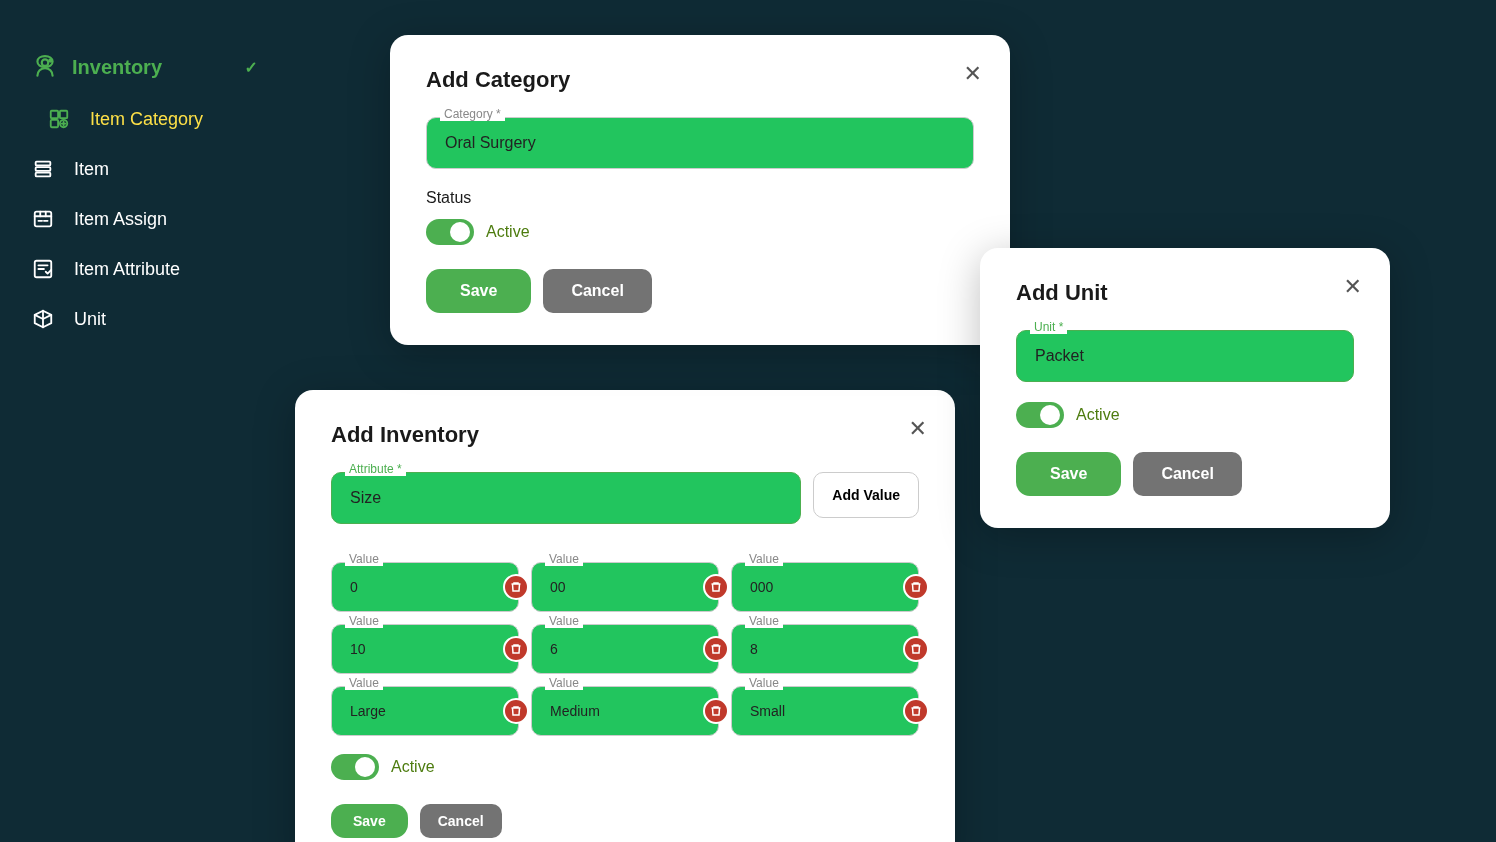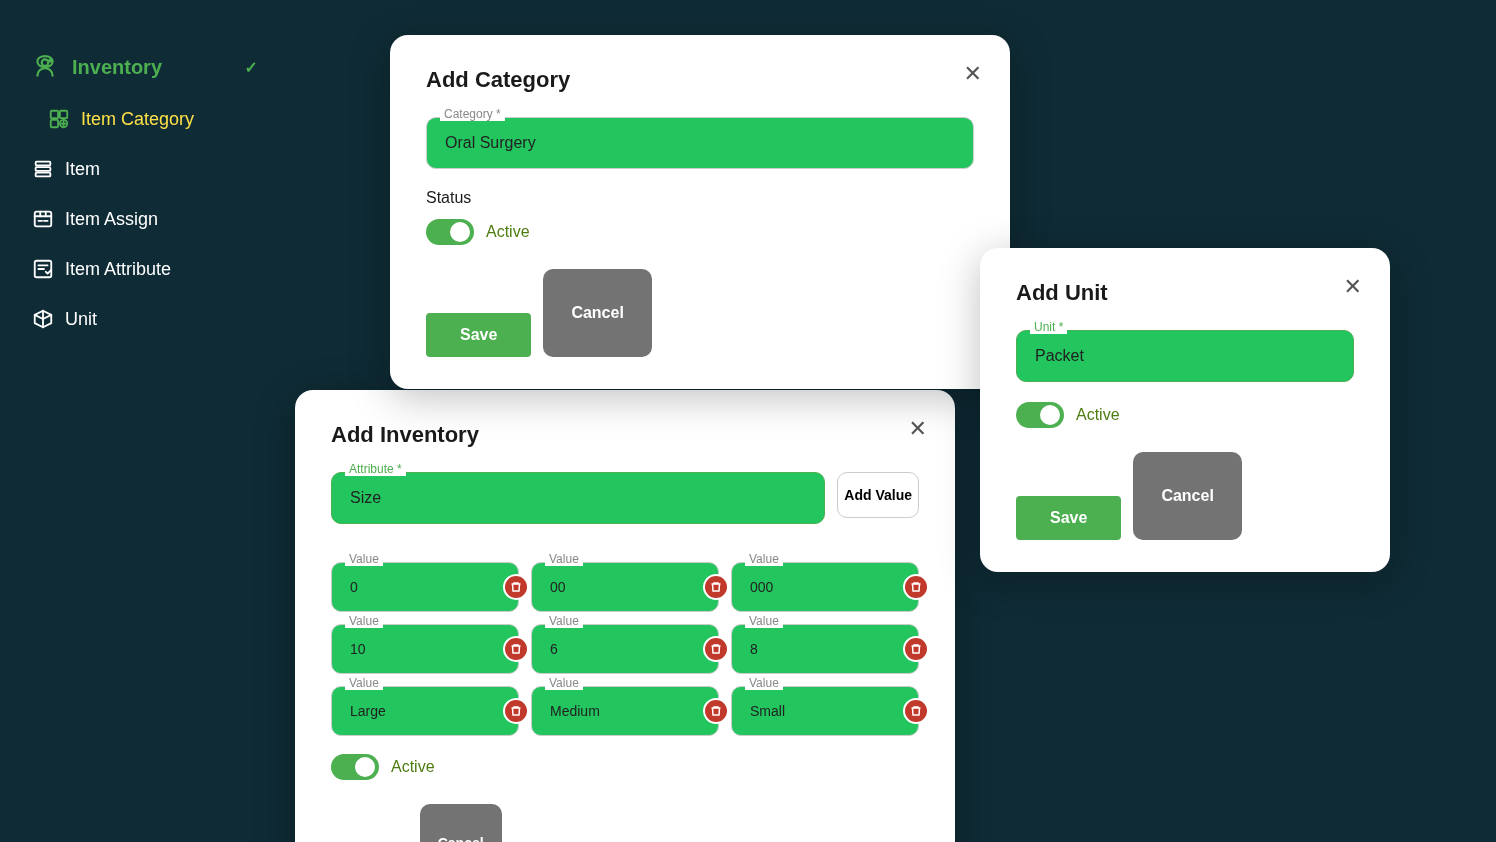--- a/index.html
+++ b/index.html
@@ -18,21 +18,21 @@
       left: 0; top: 0;
       width: 290px;
       height: 842px;
       background: #0f2b35;
       padding: 40px 0;
       z-index: 1;
     }
     .sidebar-item {
       display: flex;
       align-items: center;
-      gap: 11px;
+      gap: 20px;
       padding: 14px 32px;
       color: #fff;
       font-size: 18px;
       font-weight: 500;
       cursor: pointer;
     }
     .sidebar-item.inventory {
       color: #4caf50;
       font-size: 20px;
       font-weight: 700;
@@ -178,26 +178,25 @@
     
     .btn-row {
       display: flex;
       gap: 12px;
       margin-top: 4px;
     }
     .btn-save {
       background: #4caf50;
       color: #fff;
       border: none;
-      border-radius: 4px;
+      border-radius: 14px;
       padding: 13px 34px;
       font-size: 16px;
       font-weight: 600;
       cursor: pointer;
-      margin-top: 44px;
     }
     .btn-cancel {
       background: #737373;
       color: #fff;
       border: none;
       border-radius: 10px;
       padding: 13px 28px;
       font-size: 16px;
       font-weight: 600;
       cursor: pointer;
@@ -210,21 +209,21 @@
       display: flex;
       align-items: flex-start;
       gap: 12px;
       margin-bottom: 18px;
     }
     .attr-top-row .field-group { flex: 1; }
     .btn-add-value {
       background: #fff;
       border: 1.5px solid #ccc;
       border-radius: 10px;
-      padding: 14px 6px;
+      padding: 14px 18px;
       font-size: 14px;
       font-weight: 600;
       cursor: pointer;
       white-space: nowrap;
       margin-top: 0;
     }
 
     
     .value-grid {
       display: grid;

